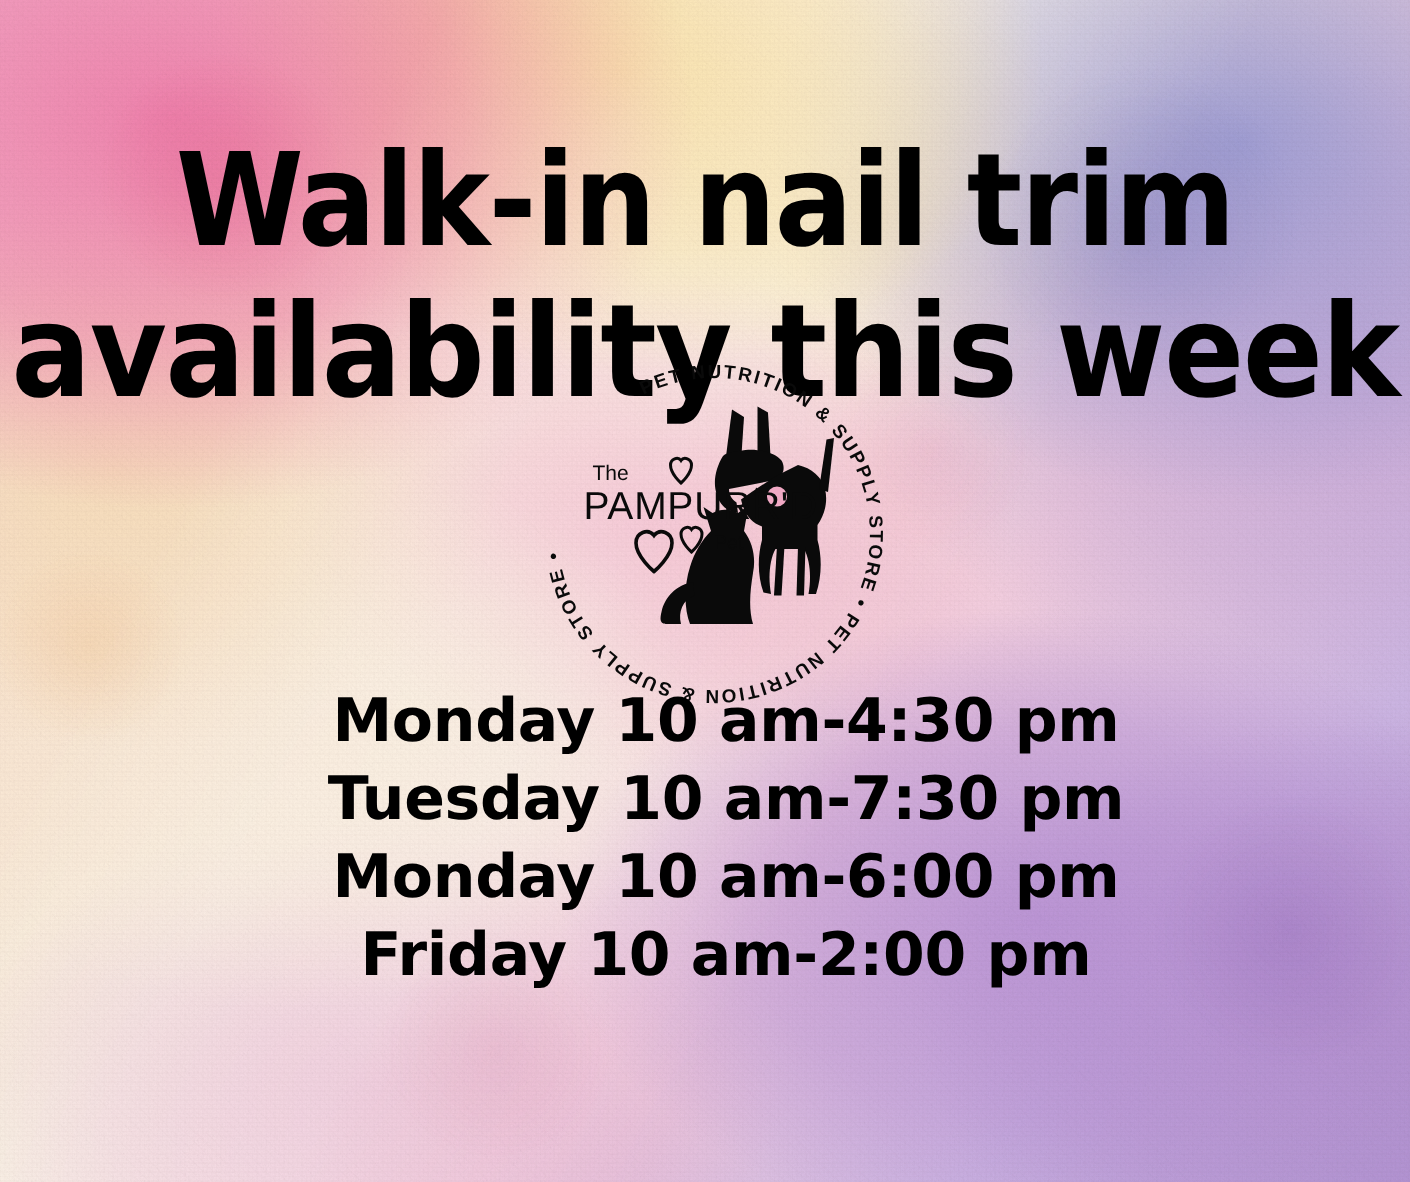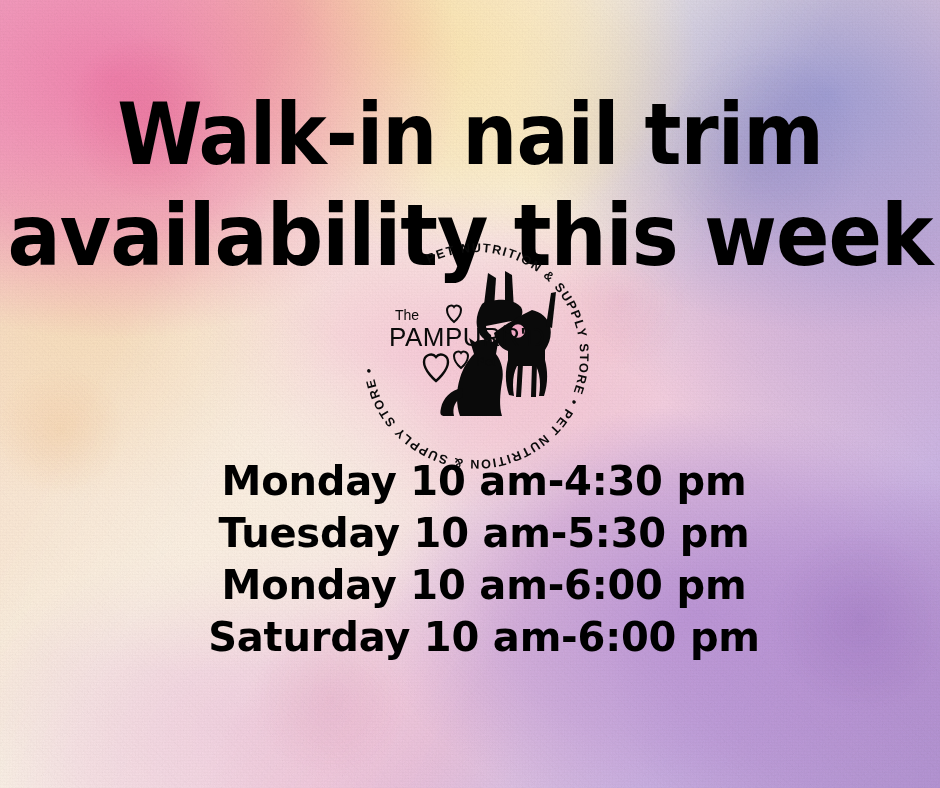--- a/index.html
+++ b/index.html
@@ -242,19 +242,19 @@
         <path d="M105 72 C105 68 110 66 112 69 C114 66 119 68 119 72 C119 78 112 84 112 84 C112 84 105 78 105 72 Z" fill="none" stroke="#0a0a0a" stroke-width="2" stroke-linecap="round"></path>
 
         <text x="53" y="82" font-family="'Liberation Sans', sans-serif" font-size="14" fill="#0a0a0a">The</text>
         <text x="47" y="108" font-family="'Liberation Sans', sans-serif" font-size="26" letter-spacing="0.5" fill="#0a0a0a">PAMPURR'D</text>
         <text x="134" y="128" font-family="'Liberation Sans', sans-serif" font-size="13" fill="#0a0a0a">Pet</text>
       </svg>
     </div>
 
     <div class="schedule">
       <span class="row">Monday 10 am-4:30 pm</span>
-      <span class="row">Tuesday 10 am-5:30 pm</span>
+      <span class="row">Tuesday 10 am-7:30 pm</span>
       <span class="row">Monday 10 am-6:00 pm</span>
-      <span class="row">Saturday 10 am-6:00 pm</span>
+      <span class="row">Friday 10 am-2:00 pm</span>
     </div>
 
   </div>
 </div>
 
 </body></html>

